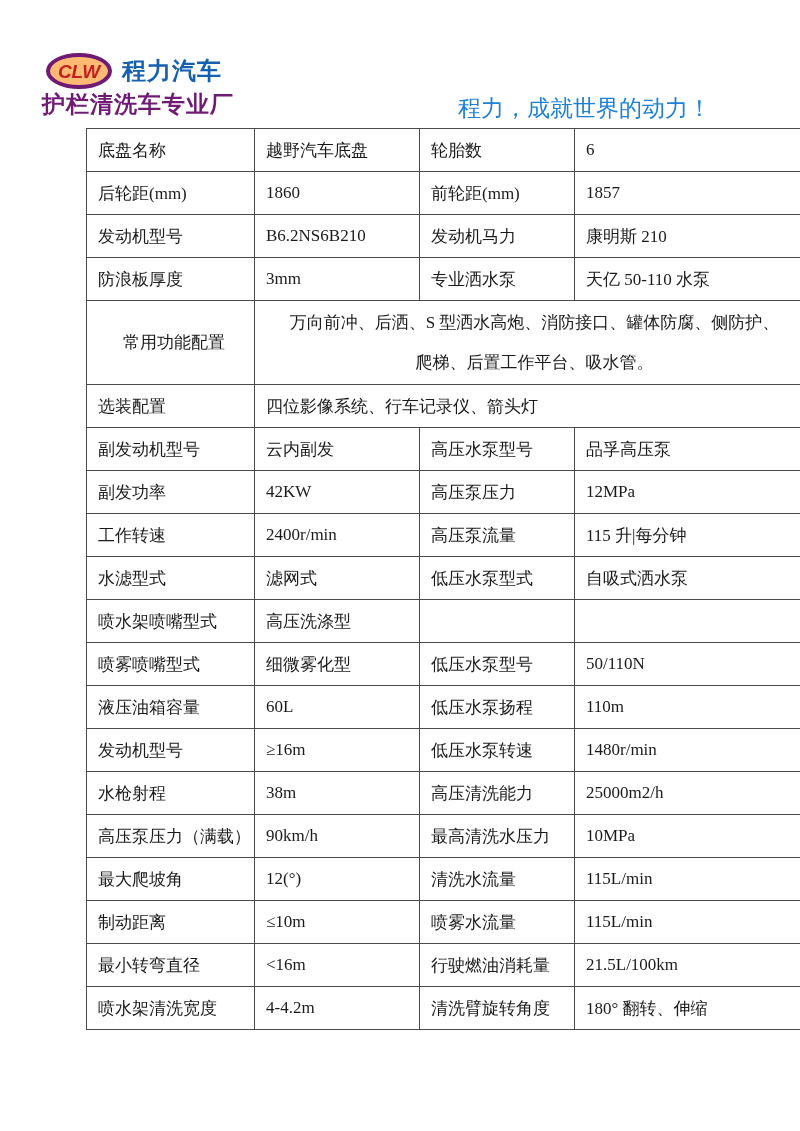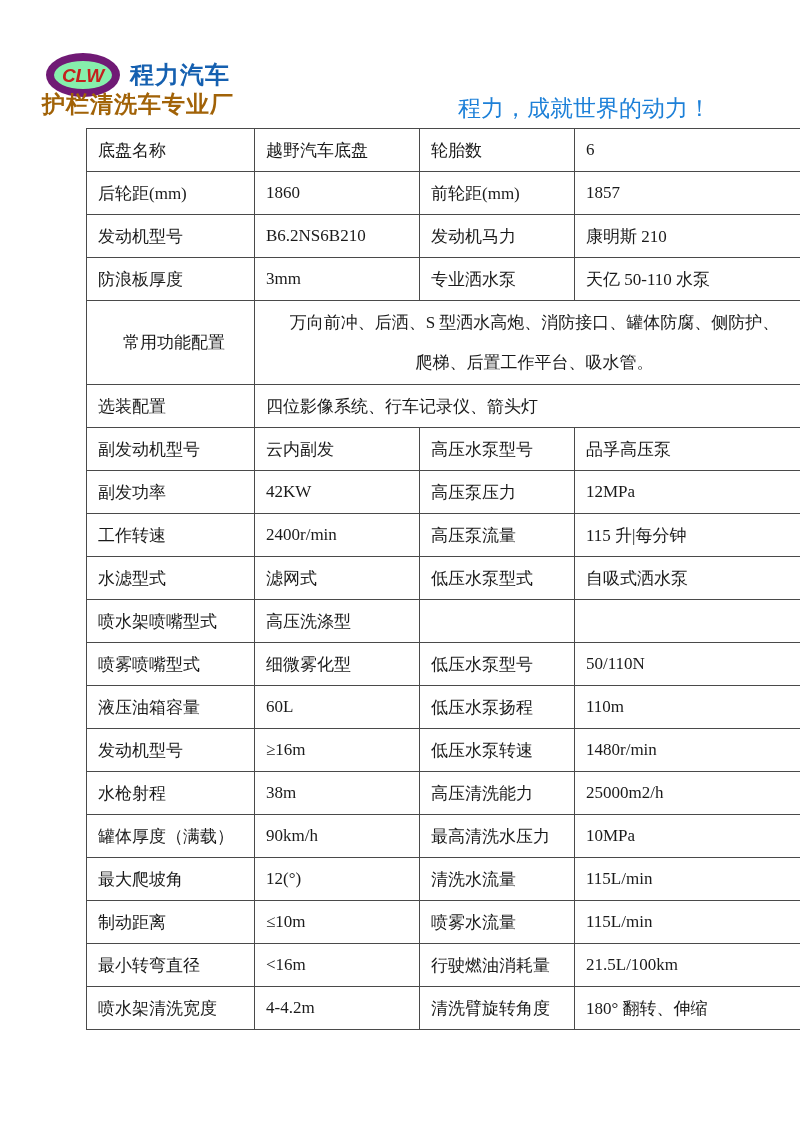--- a/index.html
+++ b/index.html
@@ -12,39 +12,39 @@
     overflow:hidden;
   }
   
   .logo-row{
     position:absolute;left:46px;top:53px;
     display:flex;align-items:center;
   }
   .logo-ellipse{
     display:inline-flex;align-items:center;justify-content:center;
     width:58px;height:28px;
-    border:8px solid #701a75;
+    border:4px solid #701a75;
     border-radius:50%;
-    background:#86efac;
+    background:#fdba74;
   }
   .logo-text{
     font-family:"Liberation Sans","DejaVu Sans",sans-serif;
     font-weight:bold;font-style:italic;
     font-size:19px;color:#c4201d;letter-spacing:0px;line-height:1;
   }
   .brand{
     margin-left:10px;
     font-family:"Liberation Sans","DejaVu Sans",sans-serif;
     font-weight:bold;font-size:24px;color:#1560b0;
     letter-spacing:1px;line-height:1;
   }
   .subtitle{
     position:absolute;left:42px;top:91px;
     font-family:"Liberation Sans","DejaVu Sans",sans-serif;
-    font-weight:bold;font-size:23px;color:#a16207;
+    font-weight:bold;font-size:23px;color:#701a75;
     letter-spacing:1px;line-height:1.2;text-align:center;
   }
   .tagline{
     position:absolute;left:458px;top:95px;
     font-size:23px;color:#1d80d8;
     letter-spacing:0px;line-height:1.2;
   }
   
   table.spec{
     position:absolute;left:40px;top:128px;
@@ -170,21 +170,21 @@
       <td>低压水泵转速</td>
       <td>1480r/min</td>
     </tr>
     <tr>
       <td>水枪射程</td>
       <td>38m</td>
       <td>高压清洗能力</td>
       <td>25000m2/h</td>
     </tr>
     <tr>
-      <td>罐体厚度（满载）</td>
+      <td>高压泵压力（满载）</td>
       <td>90km/h</td>
       <td>最高清洗水压力</td>
       <td>10MPa</td>
     </tr>
     <tr>
       <td>最大爬坡角</td>
       <td>12(°)</td>
       <td>清洗水流量</td>
       <td>115L/min</td>
     </tr>

